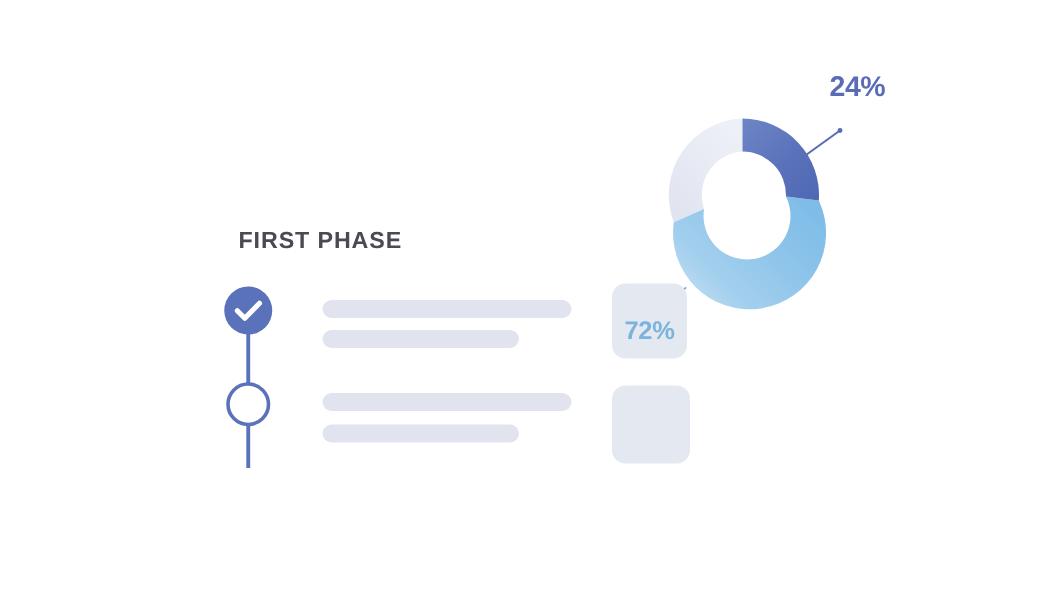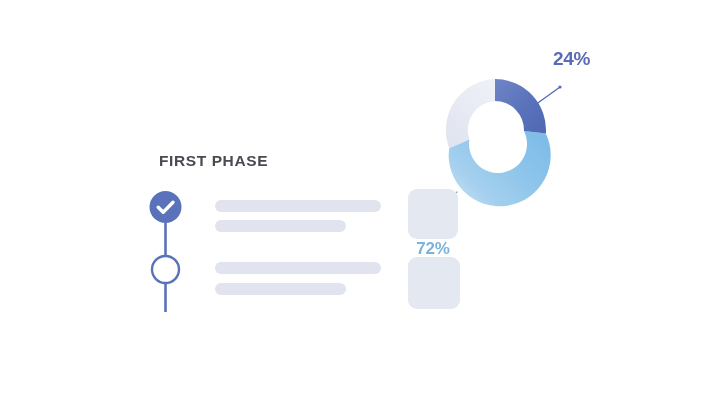--- a/index.html
+++ b/index.html
@@ -75,21 +75,20 @@
   .pct-tile-label {
     position: absolute;
     left: 0;
     right: 0;
     top: 22px;
     text-align: center;
     font-size: 17px;
     font-weight: bold;
     color: #7cb3dc;
     letter-spacing: -0.2px;
-    margin-top: 28px;
   }
 
   
   .donut {
     position: absolute;
     left: 425px;
     top: 60px;
     width: 150px;
     height: 150px;
   }

